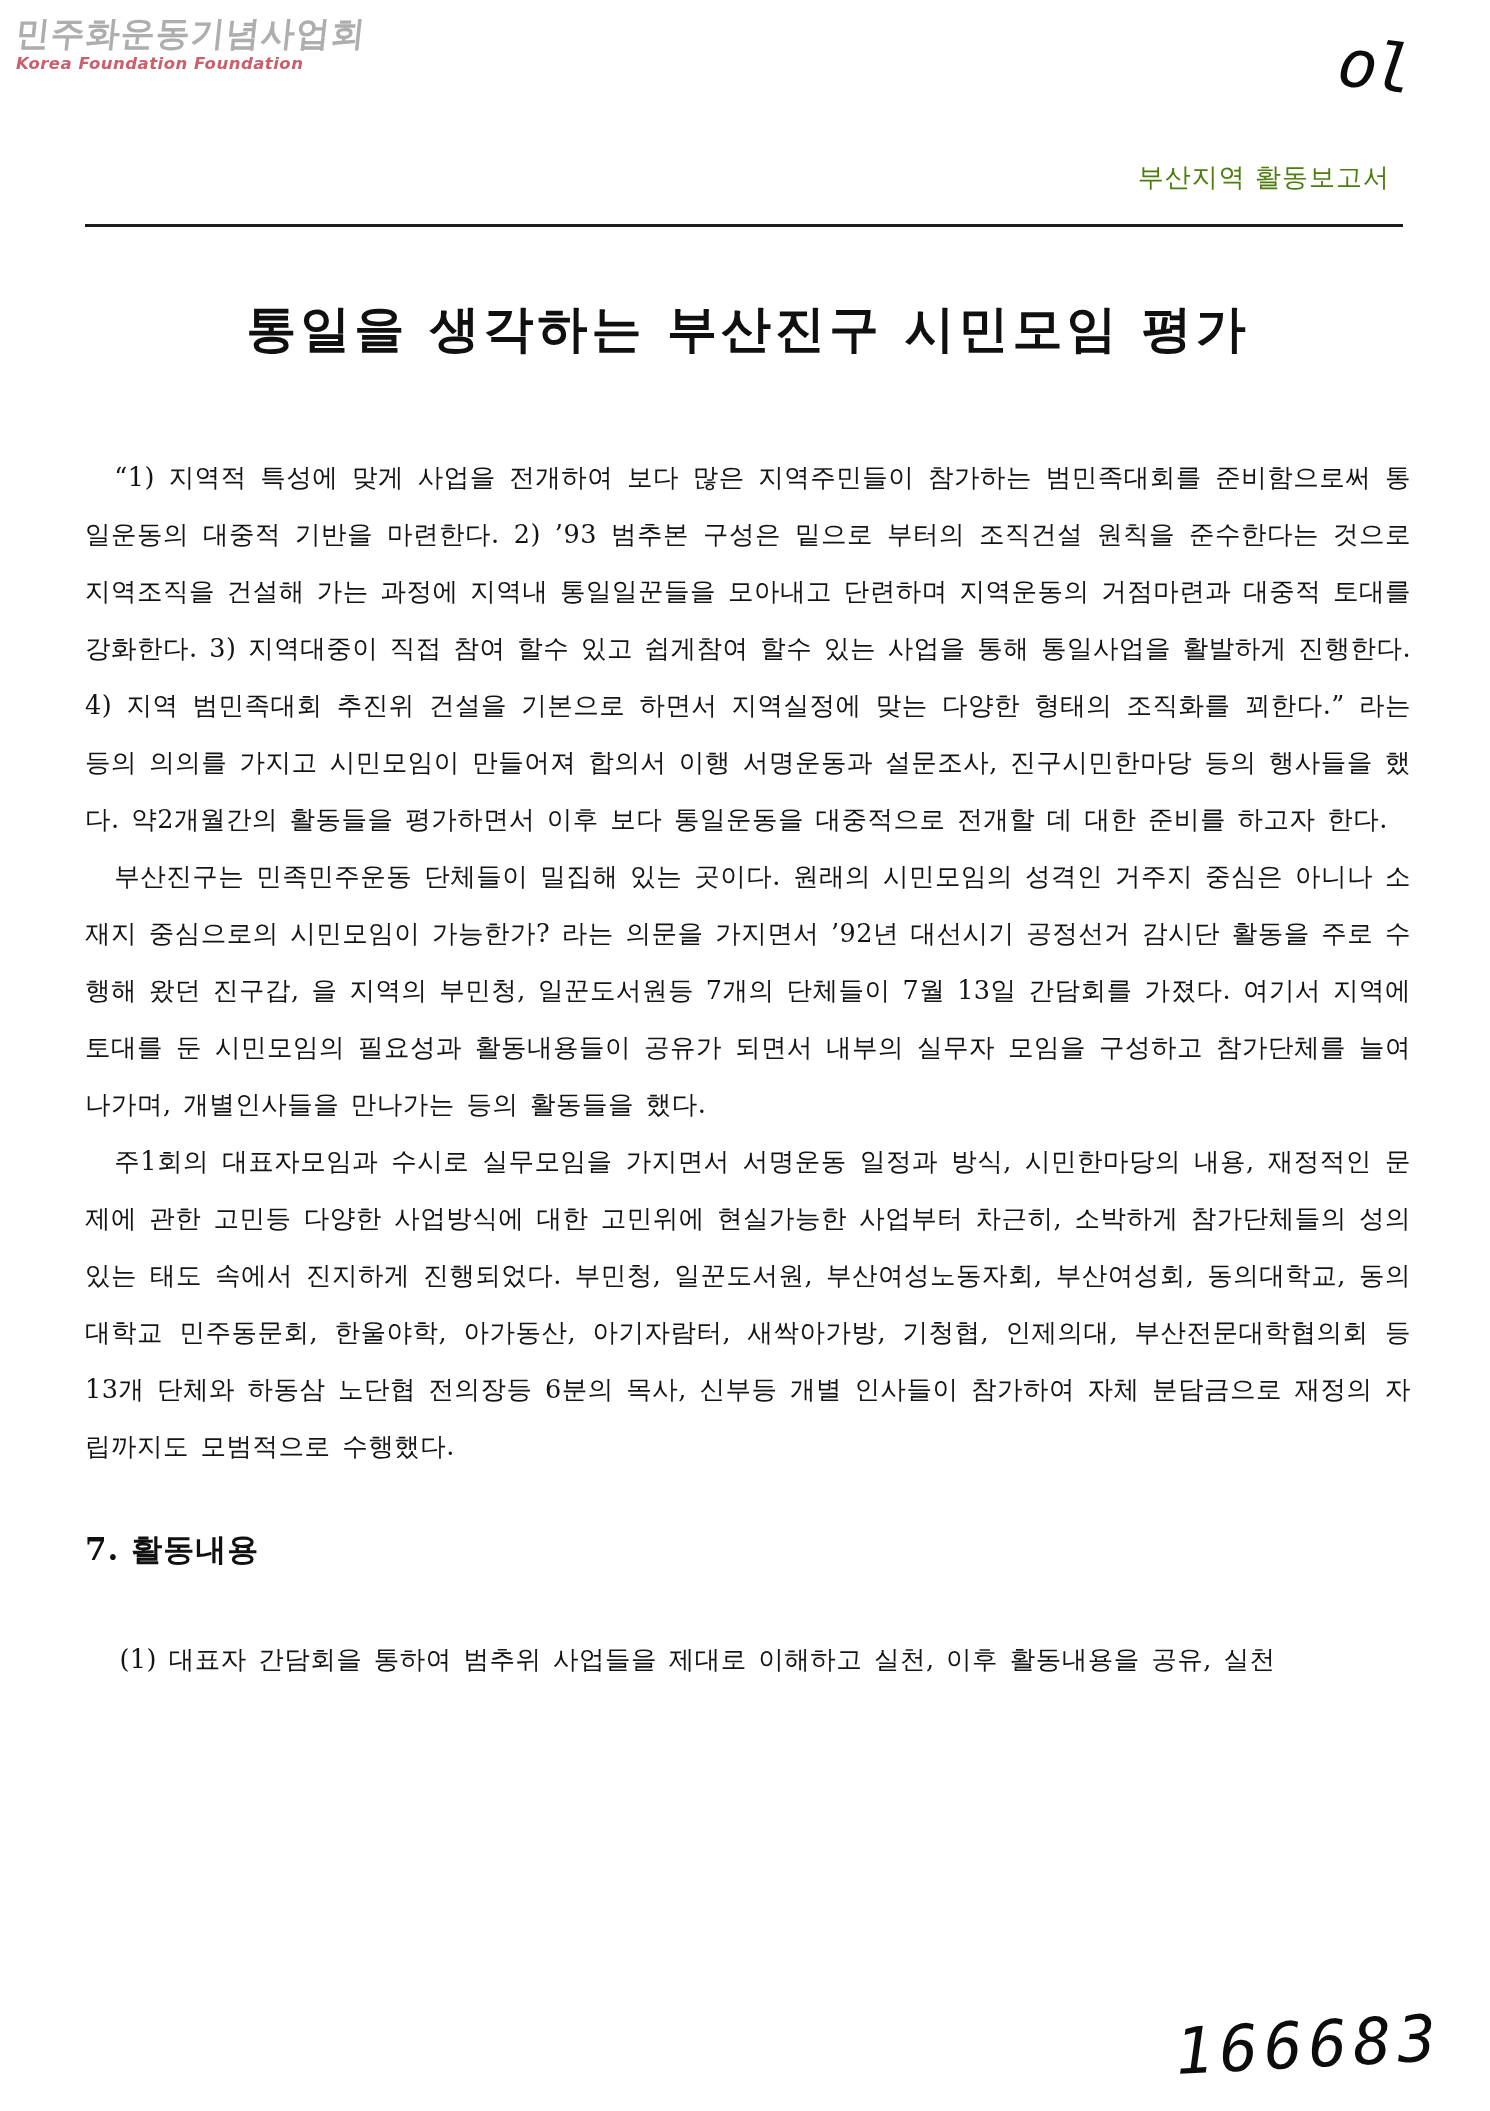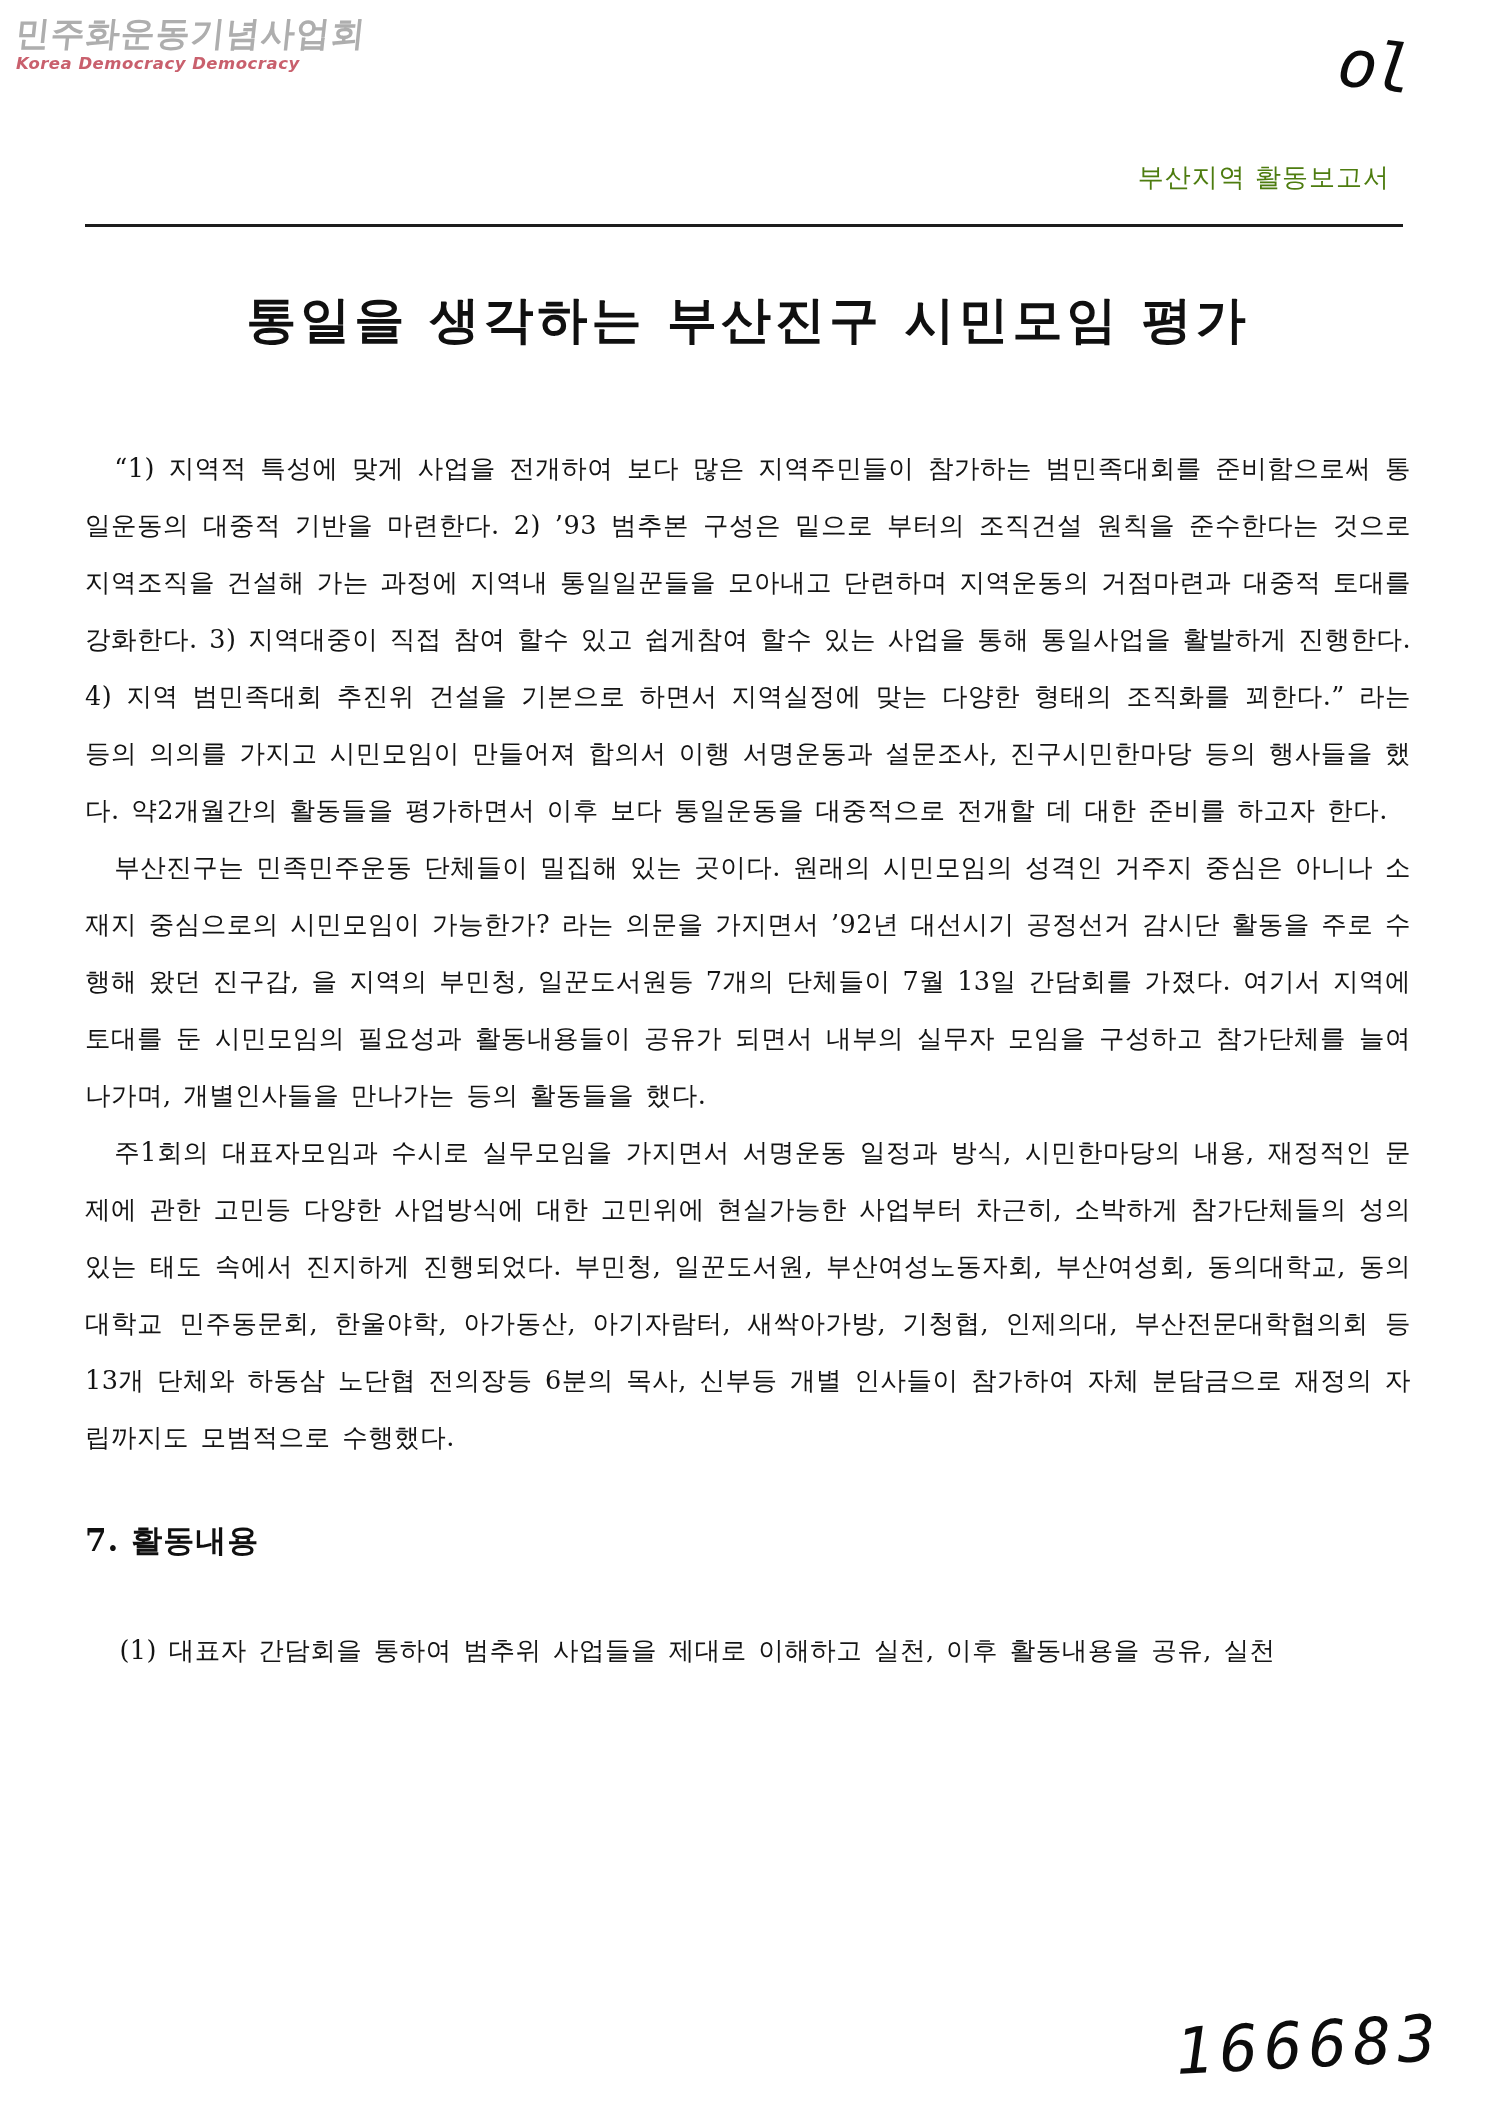--- a/index.html
+++ b/index.html
@@ -81,21 +81,21 @@
     top: 224px;
     width: 1318px;
     height: 3px;
     background: #1c1c1c;
   }
 
   
   .content {
     position: absolute;
     left: 85px;
-    top: 287px;
+    top: 296px;
     width: 1326px;
   }
   .doc-title {
     text-align: center;
     font-size: 50px;
     font-weight: 700;
     letter-spacing: 4px;
     margin: 0 0 86px 0;
     color: #101010;
   }
@@ -123,21 +123,21 @@
     margin-top: 10px;
   }
 </style>
 </head>
 <body>
 
 <div class="page">
 
   <div class="logo">
     <div class="logo-korean">민주화운동기념사업회</div>
-    <div class="logo-english">Korea Democracy Democracy</div>
+    <div class="logo-english">Korea Foundation Foundation</div>
   </div>
 
   <div class="hand hand-top">ol</div>
 
   <div class="doc-header-label">부산지역 활동보고서</div>
   <div class="header-rule"></div>
 
   <div class="content">
 
     <h1 class="doc-title">통일을 생각하는 부산진구 시민모임 평가</h1>

